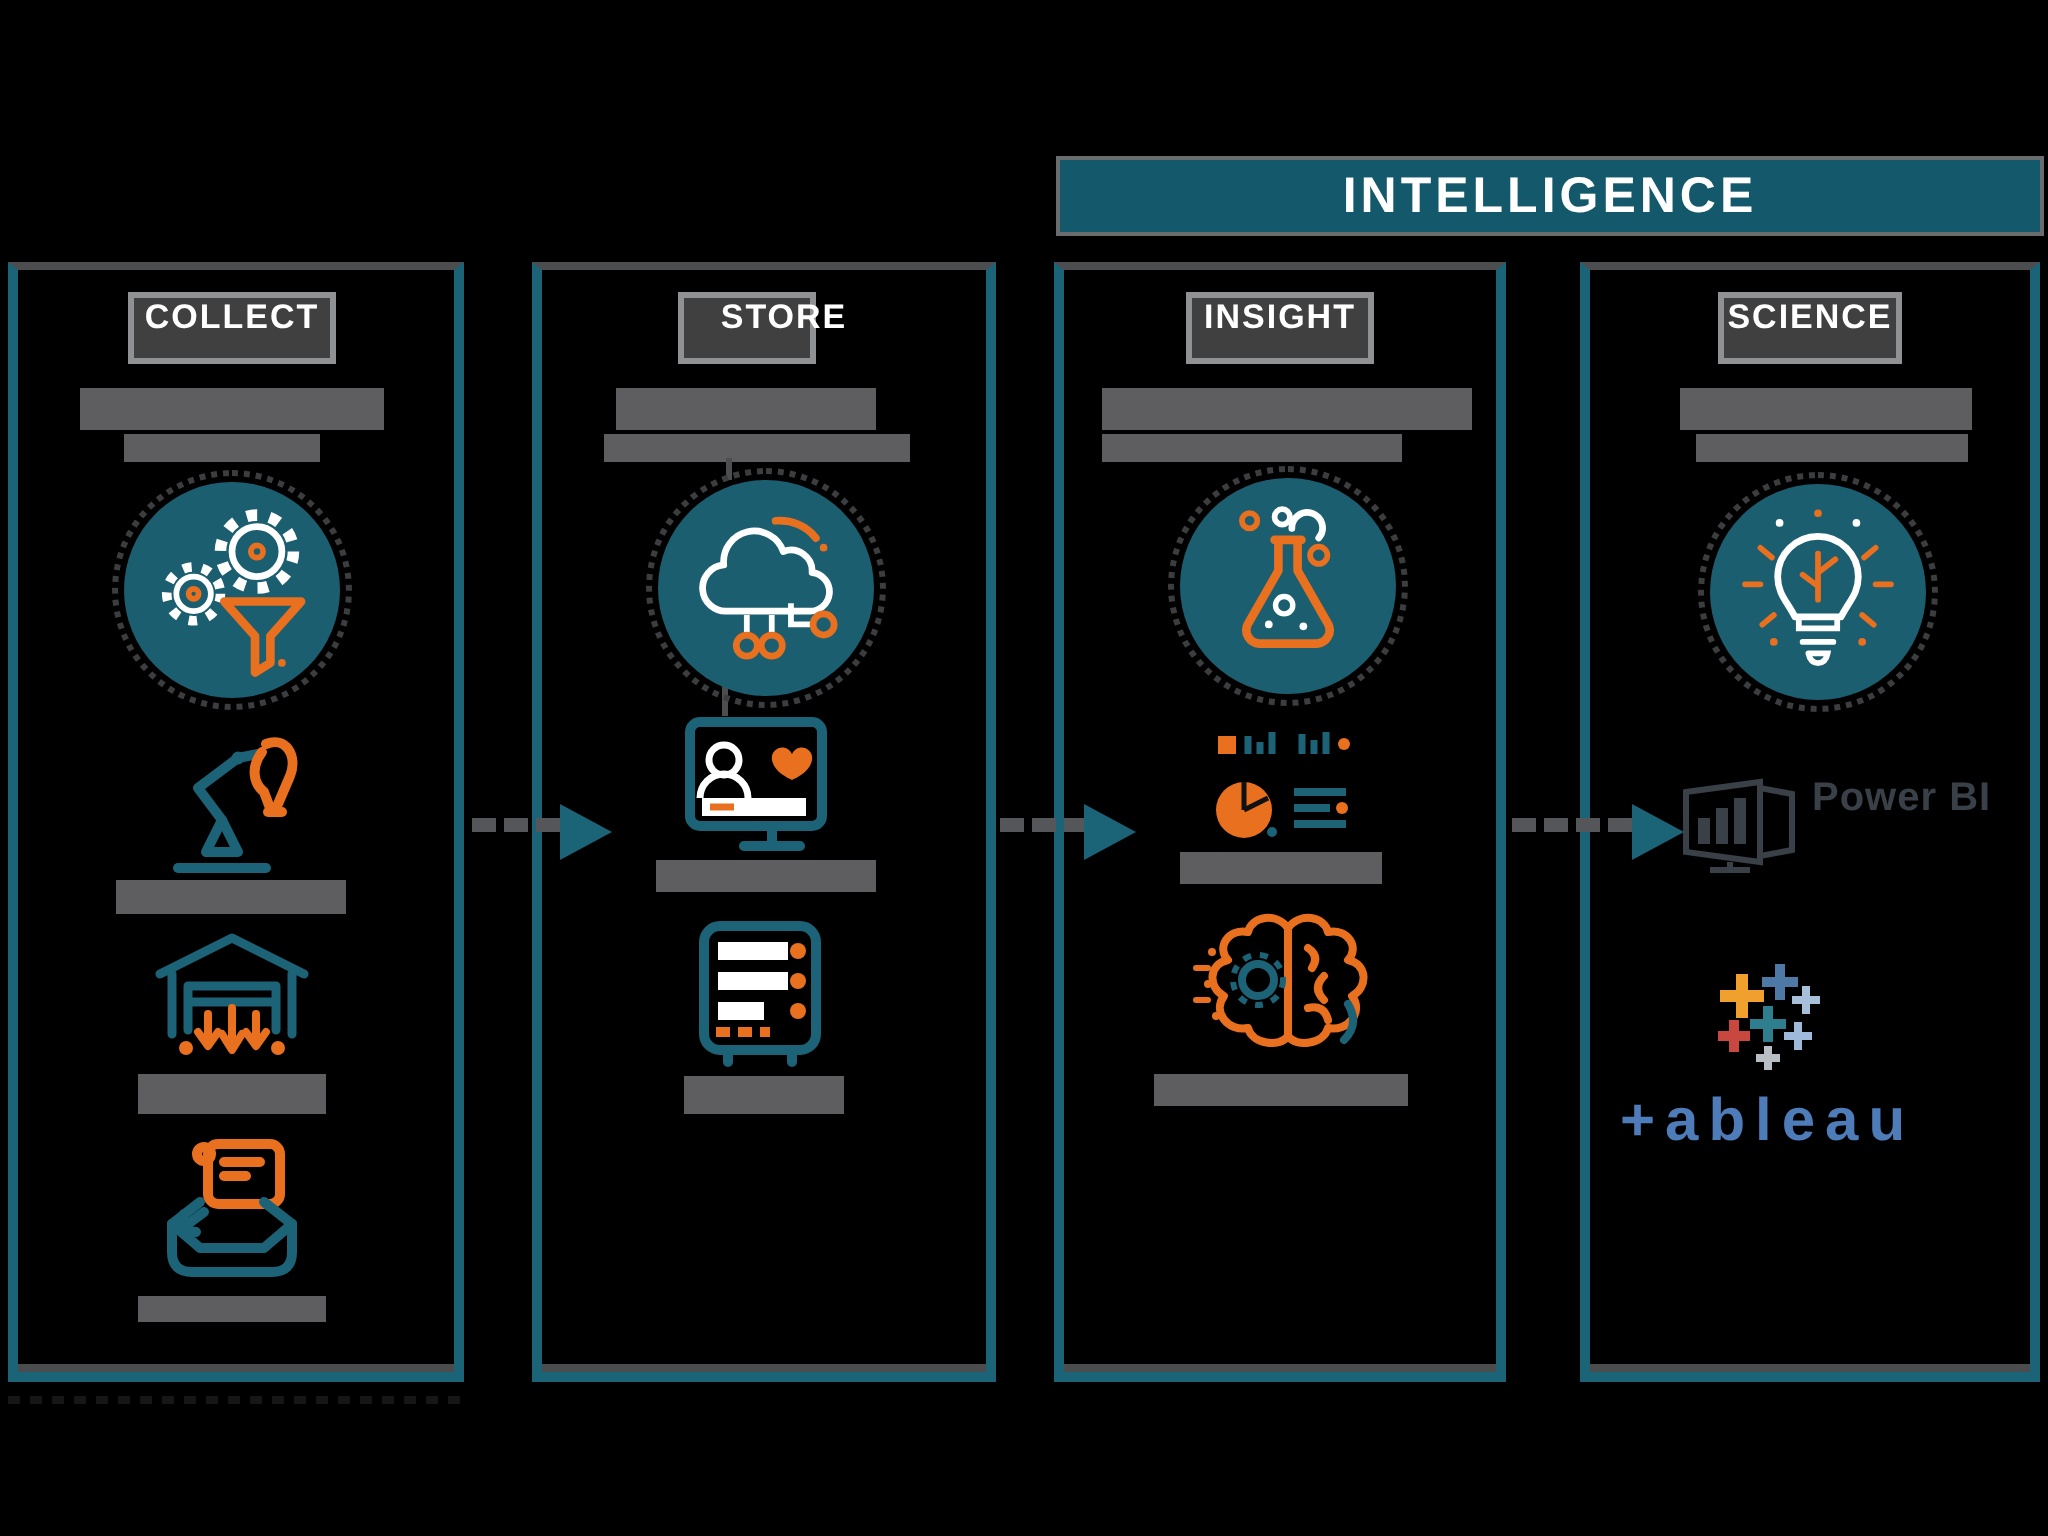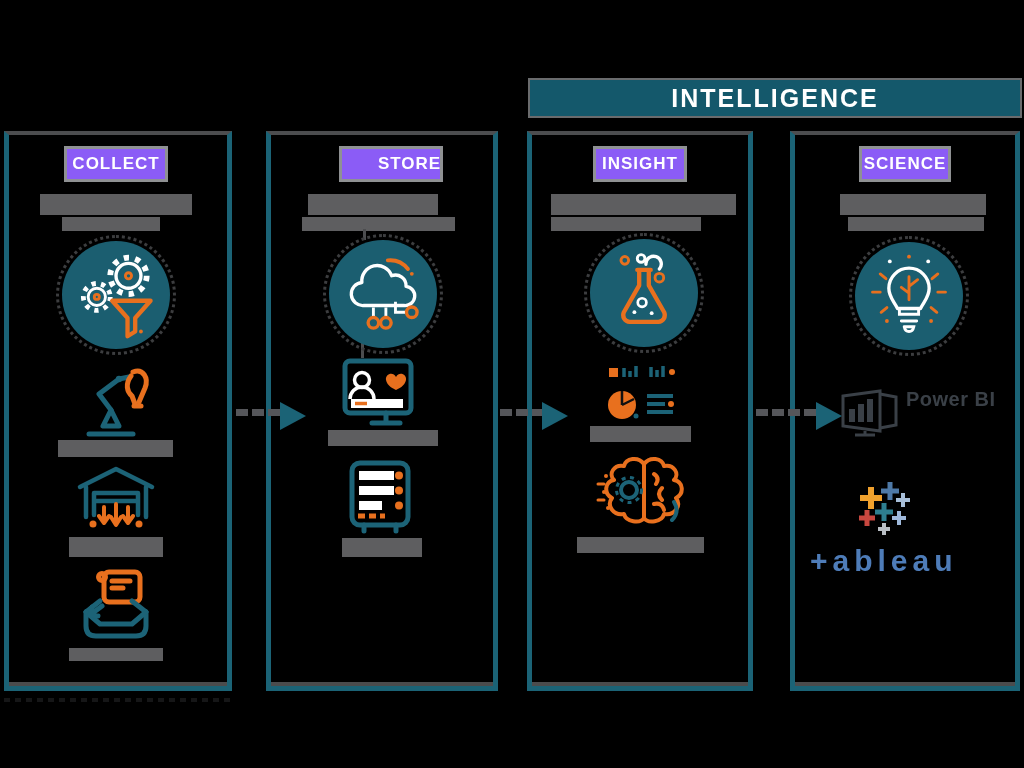--- a/index.html
+++ b/index.html
@@ -4,23 +4,23 @@
 <style>
   html,body{margin:0;padding:0;background:#000;}
   .stage{position:relative;width:1024px;height:768px;background:#000;overflow:hidden;
          font-family:"Liberation Sans",sans-serif;}
   .hdr{position:absolute;top:78px;height:40px;background:#14586B;border:2px solid #6A6B6D;
        display:flex;align-items:center;justify-content:center;color:#fff;font-weight:bold;
        font-size:25px;letter-spacing:2px;box-sizing:border-box;}
   .col{position:absolute;top:131px;height:560px;box-sizing:border-box;
        border:5px solid #1B6376;border-top:4px solid #4C4D4F;
        box-shadow:inset 0 -4px 0 rgba(88,89,91,.85);}
-  .badge{position:absolute;top:146px;height:36px;background:#8b5cf6;border:3px solid #8F9193;
+  .badge{position:absolute;top:146px;height:36px;background:#404040;border:3px solid #8F9193;
          color:#fff;font-weight:bold;font-size:17px;letter-spacing:1px;box-sizing:border-box;
-         display:flex;align-items:center;justify-content:center;}
+         display:flex;justify-content:center;}
   .red{position:absolute;background:#5E5E60;}
   .stub{position:absolute;background:#4C4D4F;}
   .circle{position:absolute;width:108px;height:108px;border-radius:50%;background:#1B5E70;
           outline:3px dotted #3C3D3F;outline-offset:3px;
           display:flex;align-items:center;justify-content:center;}
   .aline{position:absolute;height:7px;
          background:repeating-linear-gradient(90deg,#55565A 0 12px,transparent 12px 16px);}
   .ahead{position:absolute;width:0;height:0;border-top:14px solid transparent;
          border-bottom:14px solid transparent;border-left:26px solid #1B6376;}
   .icon{position:absolute;}
@@ -41,21 +41,21 @@
   </div>
 
   <div class="col" style="left:4px;width:228px;"></div>
   <div class="col" style="left:266px;width:232px;"></div>
   <div class="col" style="left:527px;width:226px;"></div>
   <div class="col" style="left:790px;width:230px;"></div>
 
   <div class="badge" style="left:64px;width:104px;">
     <span>COLLECT</span>
   </div>
-  <div class="badge" style="left:339px;width:104px;padding-left:37px;">
+  <div class="badge" style="left:339px;width:69px;padding-left:37px;">
     <span>STORE</span>
   </div>
   <div class="badge" style="left:593px;width:94px;">
     <span>INSIGHT</span>
   </div>
   <div class="badge" style="left:859px;width:92px;">
     <span>SCIENCE</span>
   </div>
 
   <div class="red" style="left:40px;top:194px;width:152px;height:21px;"></div>

